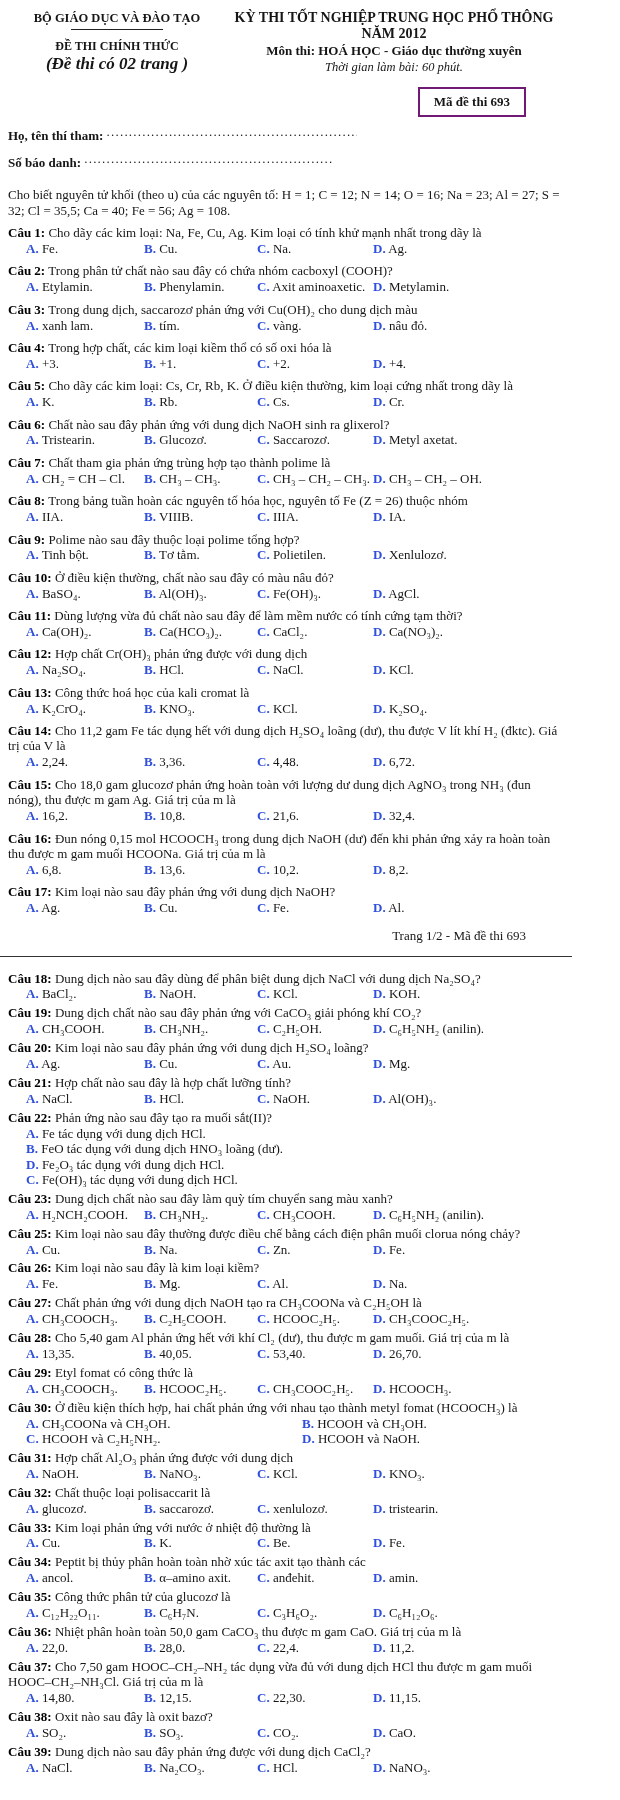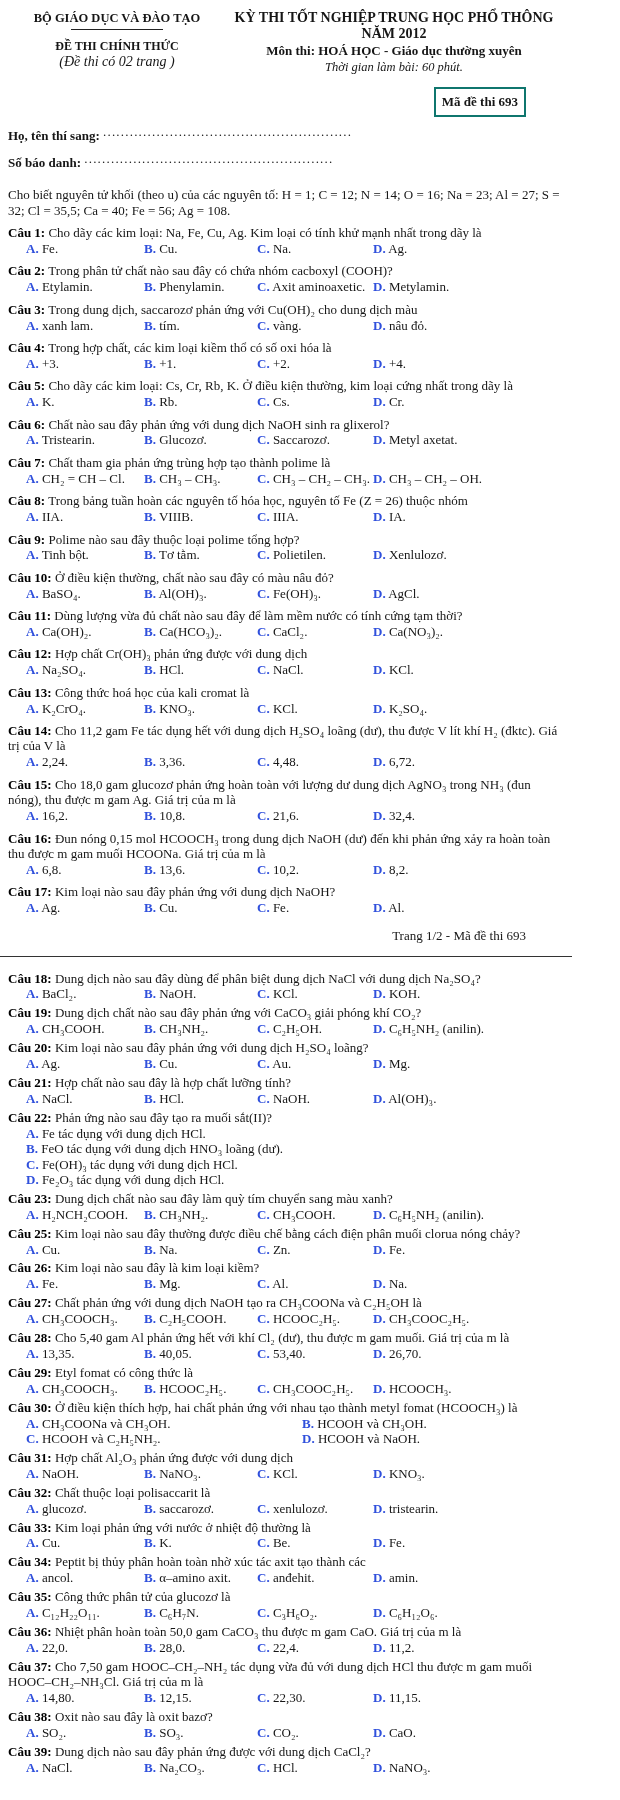--- a/index.html
+++ b/index.html
@@ -10,28 +10,28 @@
     -webkit-font-smoothing:antialiased;
   }
   .page { box-sizing:border-box; width:572px; height:1800px; padding:8px 10px 0 8px; overflow:hidden; position:relative; }
 
   
   .hdr { display:flex; }
   .hdr-left { width:218px; text-align:center; padding-top:3px; }
   .ministry { font-weight:bold; font-size:12.5px; white-space:nowrap; }
   .ministry-rule { width:92px; border-top:1.3px solid #222; margin:3px auto 9px auto; }
   .official { font-weight:bold; font-size:12px; }
-  .pages-note { font-style:italic; font-size:14px; }
+  .pages-note { font-style:italic; font-size:17px;font-weight:bold; }
   .hdr-right { flex:1; text-align:center; padding-top:2px; }
   .exam-title { font-weight:bold; font-size:14px; }
   .subject { font-weight:bold; font-size:13px; margin-top:1px; }
   .duration { font-style:italic; font-size:12.5px; margin-top:1px; }
 
   .code-box-row { display:flex; justify-content:flex-end; margin:12px 36px 4px 0; }
-  .code-box { border:2px solid #0f766e; padding:5px 6px; font-weight:bold; font-size:13px; }
+  .code-box { border:2px solid #701a75; padding:5px 14px; font-weight:bold; font-size:13px; }
 
   
   .cand { margin-top:6px; }
   .cand-line { margin-top:7px; white-space:nowrap; overflow:hidden; }
   .cand-label { font-weight:bold; }
   .dots { display:inline-block; max-width:250px; overflow:hidden; white-space:nowrap; vertical-align:baseline; letter-spacing:1.2px; color:#222; }
 
   .atomic { margin:16px 0 6px 0; line-height:16px; }
 
   
@@ -66,21 +66,21 @@
       <div class="duration">Thời gian làm bài: 60 phút.</div>
     </div>
   </div>
 
   <div class="code-box-row">
     <div class="code-box">Mã đề thi 693</div>
   </div>
 
   <div class="cand">
     <div class="cand-line">
-      <span class="cand-label">Họ, tên thí sang:</span>
+      <span class="cand-label">Họ, tên thí tham:</span>
       <span class="dots">........................................................................................................................</span>
     </div>
     <div class="cand-line">
       <span class="cand-label">Số báo danh:</span>
       <span class="dots">........................................................................................................................</span>
     </div>
   </div>
 
   <div class="atomic">Cho biết nguyên tử khối (theo u) của các nguyên tố: H = 1; C = 12; N = 14; O = 16; Na = 23; Al = 27; S = 32; Cl = 35,5; Ca = 40; Fe = 56; Ag = 108.</div>
 
@@ -278,22 +278,22 @@
           <span class="opt"><span class="opt-letter">B.</span> HCl.</span>
           <span class="opt"><span class="opt-letter">C.</span> NaOH.</span>
           <span class="opt"><span class="opt-letter">D.</span> Al(OH)₃.</span>
         </div>
       </div>
       <div class="question">
         <div class="q-text"><span class="q-num">Câu 22:</span> Phản ứng nào sau đây tạo ra muối sắt(II)?</div>
         <div class="opts l-one">
           <span class="opt"><span class="opt-letter">A.</span> Fe tác dụng với dung dịch HCl.</span>
           <span class="opt"><span class="opt-letter">B.</span> FeO tác dụng với dung dịch HNO₃ loãng (dư).</span>
+          <span class="opt"><span class="opt-letter">D.</span> Fe₂O₃ tác dụng với dung dịch HCl.</span>
           <span class="opt"><span class="opt-letter">C.</span> Fe(OH)₃ tác dụng với dung dịch HCl.</span>
-          <span class="opt"><span class="opt-letter">D.</span> Fe₂O₃ tác dụng với dung dịch HCl.</span>
         </div>
       </div>
       <div class="question">
         <div class="q-text"><span class="q-num">Câu 23:</span> Dung dịch chất nào sau đây làm quỳ tím chuyển sang màu xanh?</div>
         <div class="opts l-four">
           <span class="opt"><span class="opt-letter">A.</span> H₂NCH₂COOH.</span>
           <span class="opt"><span class="opt-letter">B.</span> CH₃NH₂.</span>
           <span class="opt"><span class="opt-letter">C.</span> CH₃COOH.</span>
           <span class="opt"><span class="opt-letter">D.</span> C₆H₅NH₂ (anilin).</span>
         </div>

